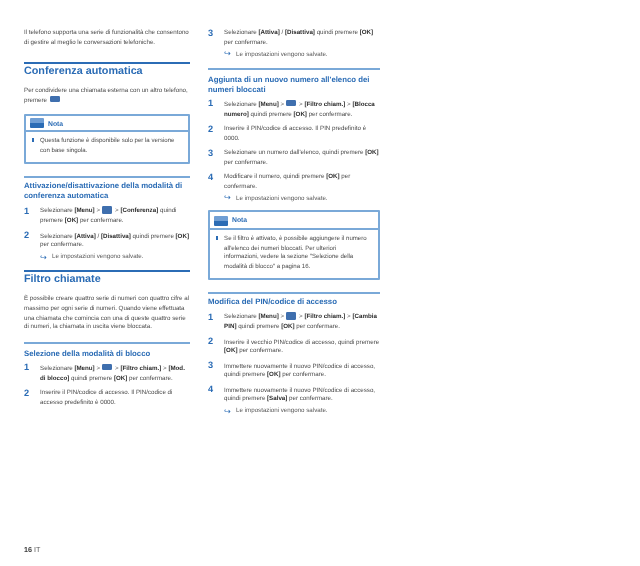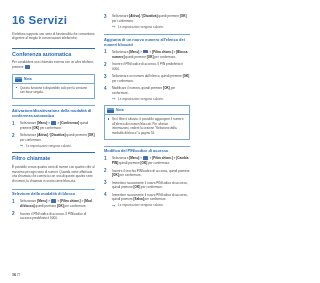--- a/index.html
+++ b/index.html
@@ -158,21 +158,20 @@
 </style>
 </head>
 <body>
 
 <div class="page">
 
   <div class="cols">
 
     <div class="col left">
 
-      <h1 class="chapter-title">16 Servizi</h1>
       <p class="intro">Il telefono supporta una serie di funzionalità che consentono di gestire al meglio le conversazioni telefoniche.</p>
 
       <div class="sec-rule"></div>
       <h2 class="sec-head">Conferenza automatica</h2>
       <p class="para"><span>Per condividere una chiamata esterna con un altro telefono, premere</span> <span class="ico ph"></span></p>
 
       <div class="note">
         <div class="note-hd">
           <span class="note-ico"></span>
           <span class="note-lbl">Nota</span>

